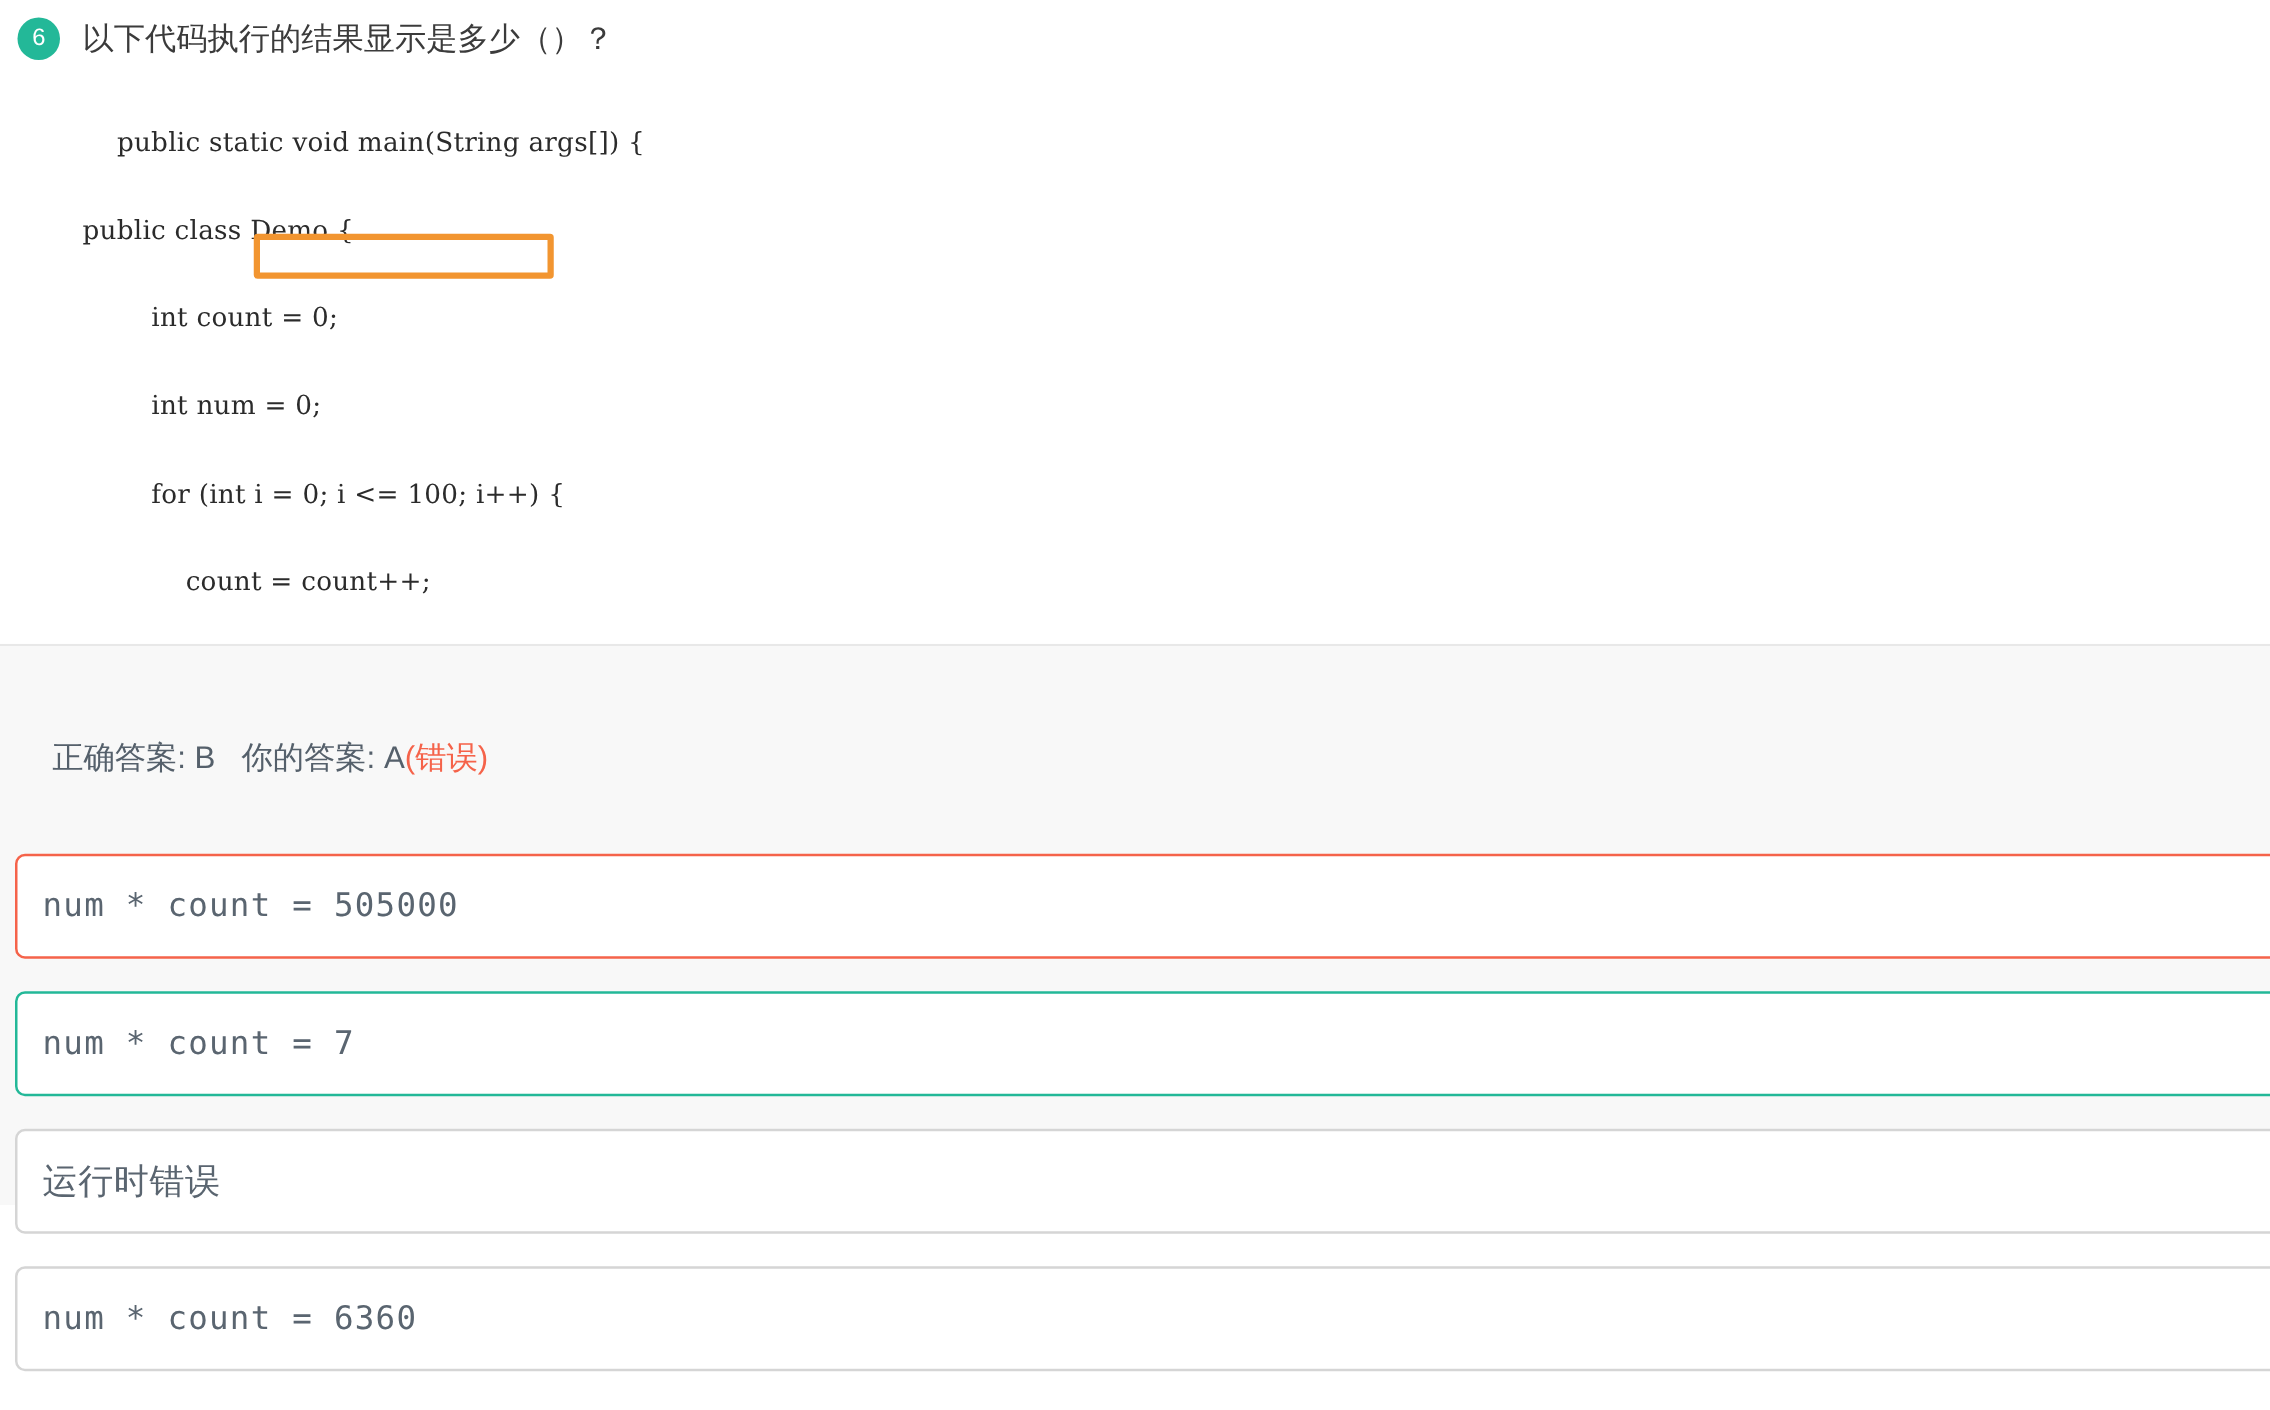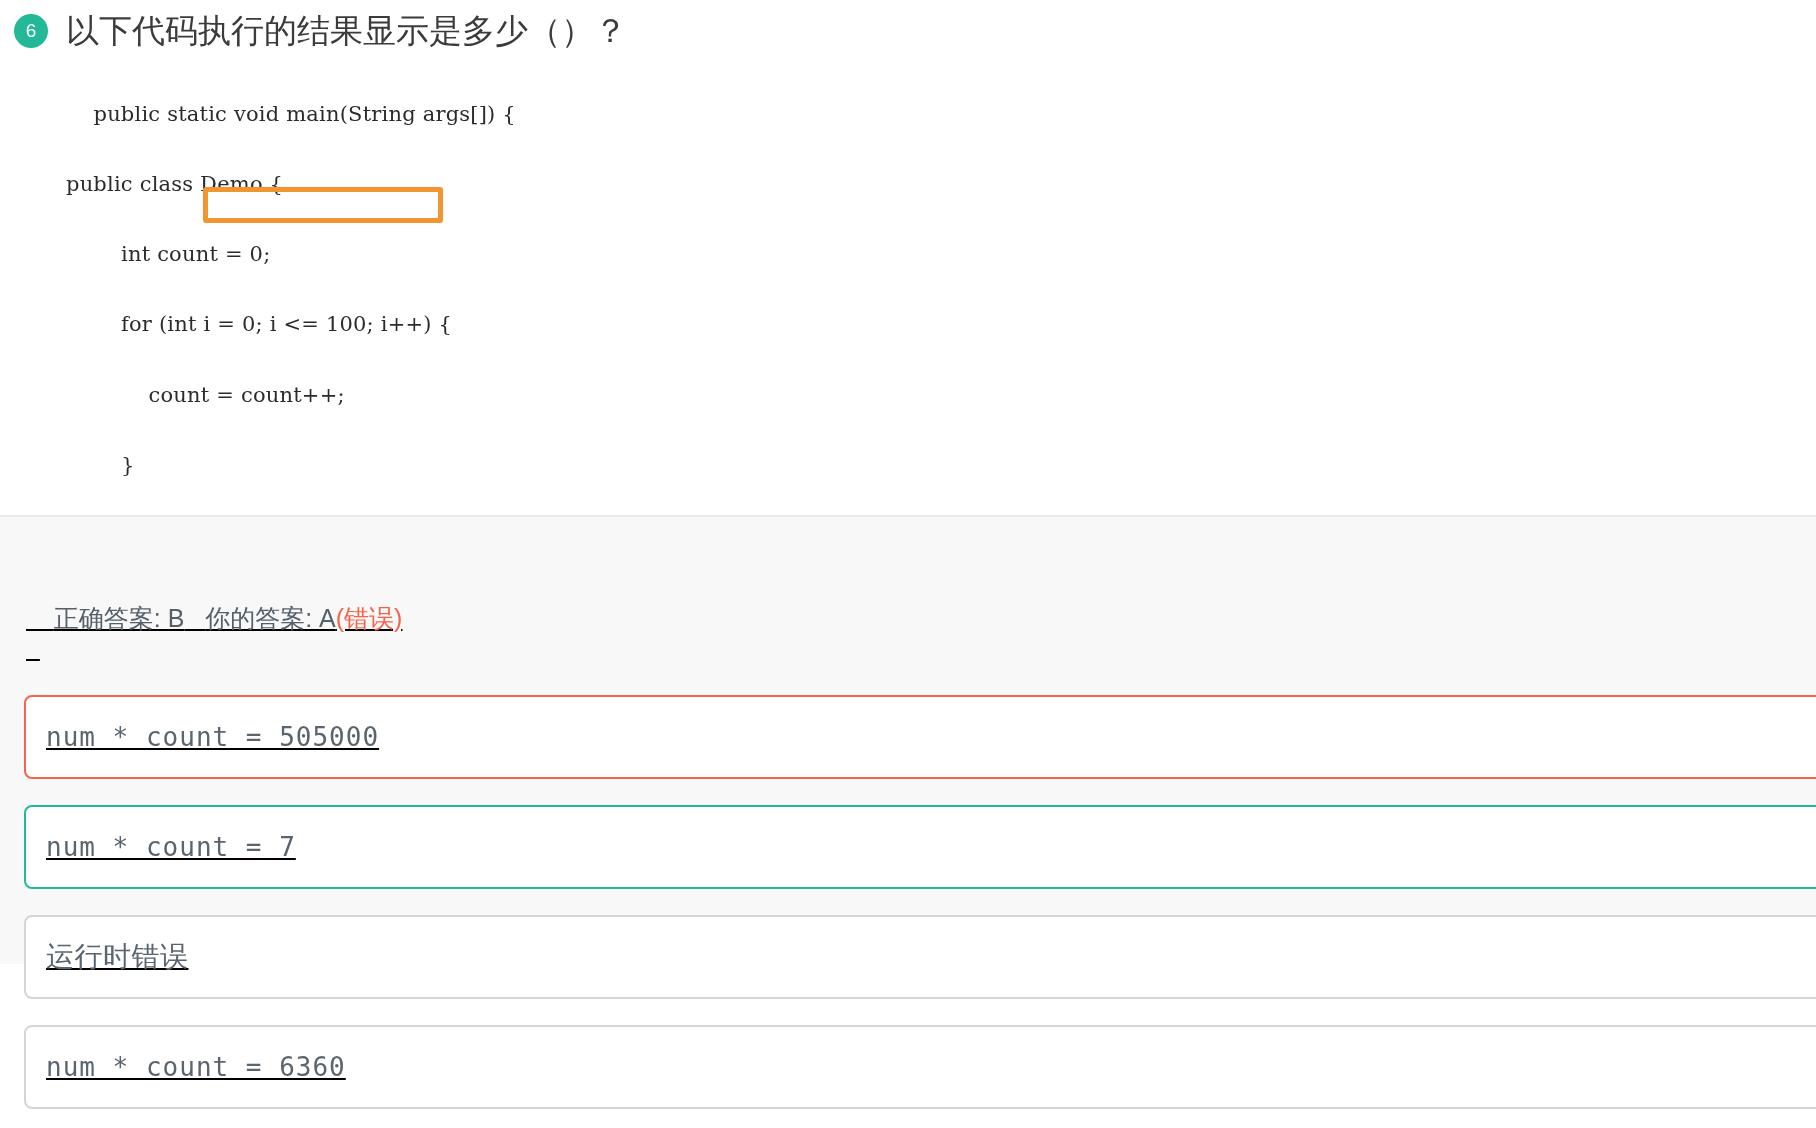--- a/index.html
+++ b/index.html
@@ -39,21 +39,21 @@
     font-size: 19px;
     line-height: 34px;
     text-align: center;
     flex: 0 0 auto;
     font-family: "Liberation Sans", sans-serif;
     letter-spacing: 0;
   }
 
   .q-text {
     margin-left: 18px;
-    font-size: 33px;
+    font-size: 25px;
     line-height: 34px;
     color: #3b3b3b;
     font-family: "Liberation Sans", "DejaVu Sans", sans-serif;
     white-space: pre;
   }
 
   
   .code-wrap {
     position: relative;
     margin: 8px 0 0 66px;
@@ -95,23 +95,22 @@
     height: 2px;
     background: #e8e8e8;
     width: 100%;
   }
 
   
   .answer-area {
     background: #f8f8f8;
     height: 447px;
     box-sizing: border-box;
-    padding: 12px;
-    position: relative;
-    text-decoration: underline;
+    padding: 0;
+    position: relative;
   }
 
   .answer-summary {
     font-size: 25px;
     color: #55606b;
     padding: 44px 0 0 14px;
     font-family: "Liberation Sans", "DejaVu Sans", sans-serif;
     white-space: pre;
     line-height: 30px;
   }
@@ -164,20 +163,21 @@
   <div class="question-header">
     <div class="q-badge">6</div>
     <div class="q-text">以下代码执行的结果显示是多少（）？</div>
   </div>
 
   <div class="code-wrap">
     <div class="code-block">
       <div class="code-line">    public static void main(String args[]) {</div>
       <div class="code-line">public class Demo {</div>
       <div class="code-line">        int count = 0;</div>
+      <div class="code-line">        int num = 0;</div>
       <div class="code-line">        for (int i = 0; i &lt;= 100; i++) {</div>
       <div class="code-line">            count = count++;</div>
       <div class="code-line">        }</div>
       <div class="code-line">        System.out.println("num * count = " + (num * count));</div>
       <div class="code-line">    }</div>
       <div class="code-line">}</div>
     </div>
     <div class="highlight-box"></div>
   </div>
 

